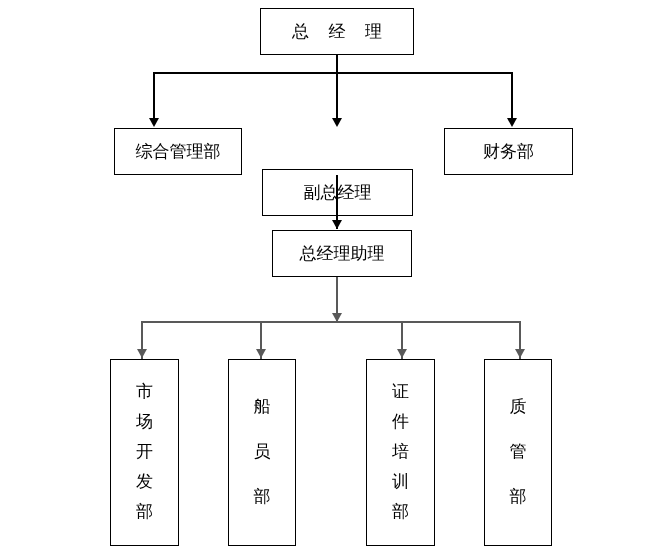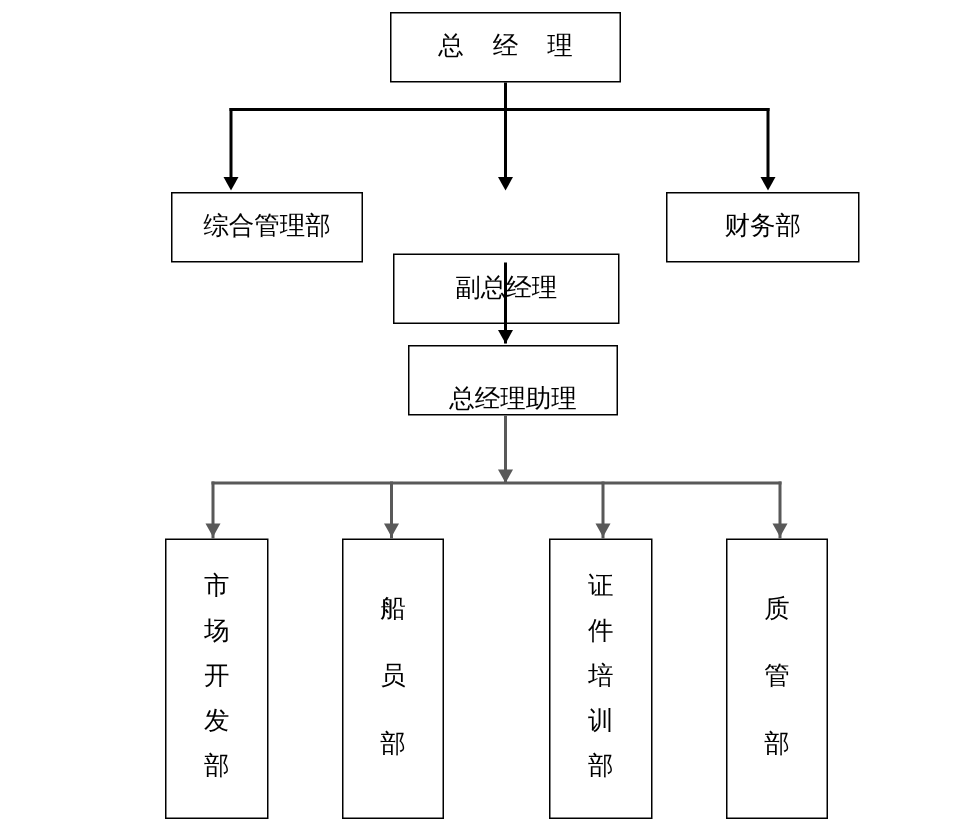--- a/index.html
+++ b/index.html
@@ -101,21 +101,21 @@
     <span class="label">副总经理</span>
   </div>
 
   <div class="node" style="left:444px; top:128px; width:129px; height:47px;">
     <span class="label">财务部</span>
   </div>
 
   <div class="edge-v" style="left:336px; top:175px; height:54px;"></div>
   <div class="arrow" style="left:332px; top:220px;"></div>
 
-  <div class="node" style="left:272px; top:230px; width:140px; height:47px;align-items:flex-end;">
+  <div class="node" style="left:272px; top:230px; width:140px; height:47px;">
     <span class="label">总经理助理</span>
   </div>
 
   <div class="edge-v gray" style="left:336px; top:277px; height:45px;"></div>
   <div class="arrow gray" style="left:332px; top:313px;"></div>
 
   <div class="edge-h gray" style="left:141px; top:321px; width:380px;"></div>
 
   <div class="edge-v gray" style="left:141px; top:321px; height:38px;"></div>
   <div class="arrow gray" style="left:137px; top:349px;"></div>

